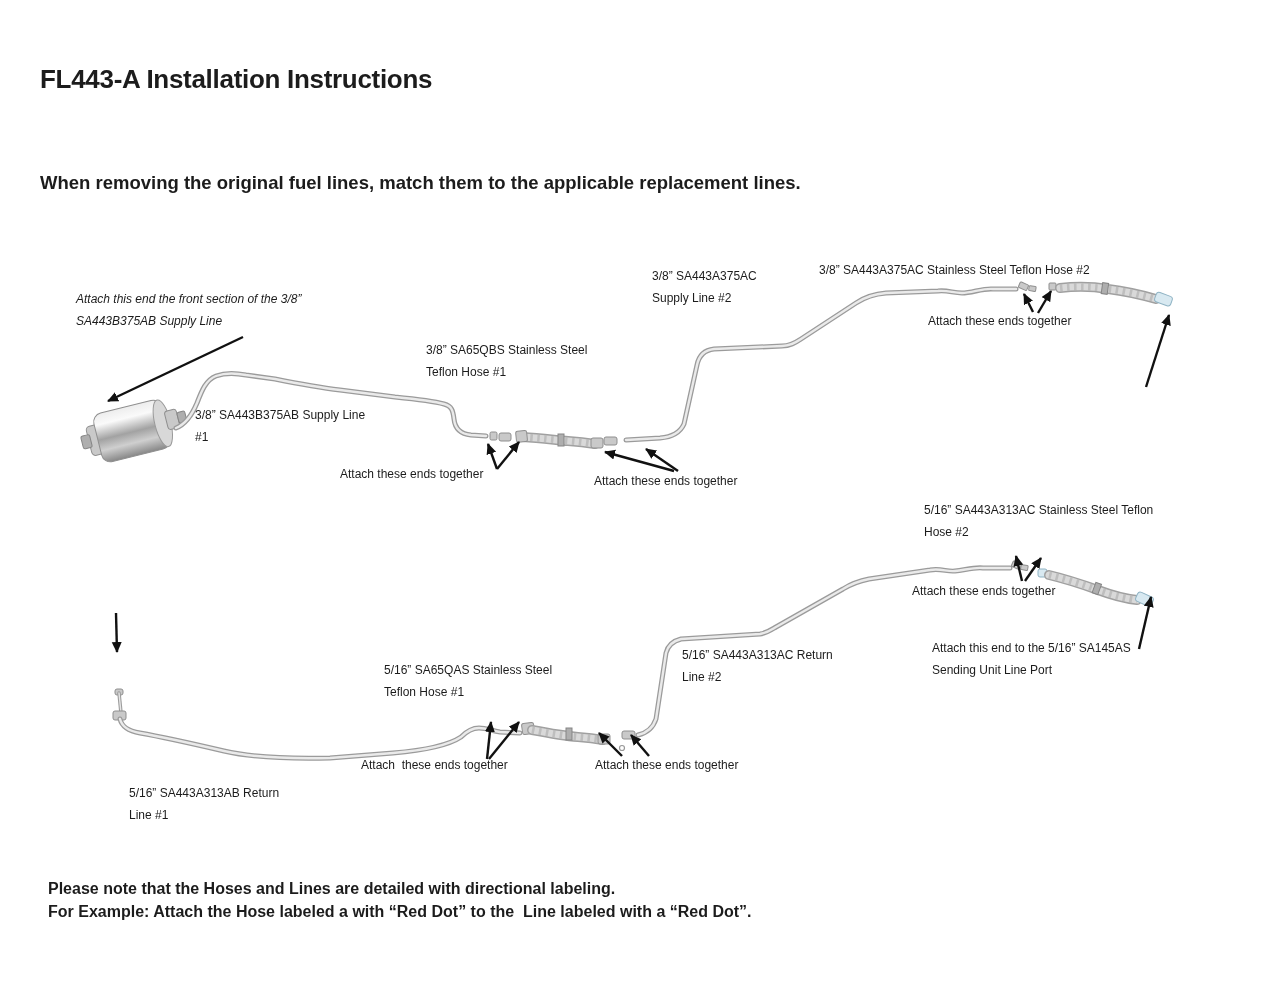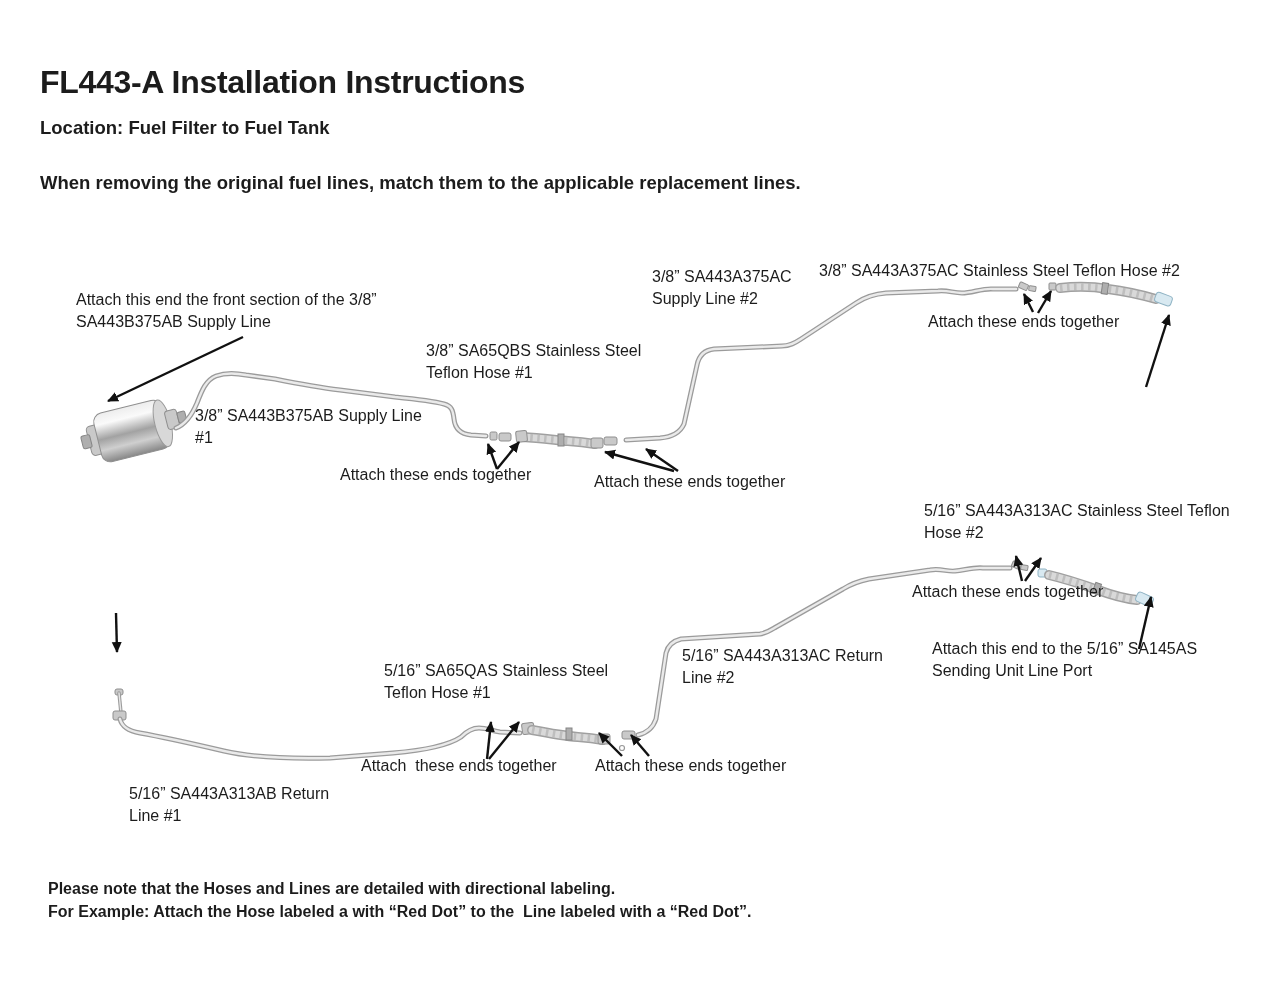--- a/index.html
+++ b/index.html
@@ -2,23 +2,23 @@
 <html><head>
 <meta charset="utf-8">
 <style>
   html,body{margin:0;padding:0;}
   body{
     width:1280px;height:989px;background:#ffffff;
     font-family:"Liberation Sans",sans-serif;color:#1c1c1c;
     position:relative;overflow:hidden;
   }
   .page{position:absolute;inset:0;}
-  .title{position:absolute;left:40px;top:64px;font-size:32px;font-weight:bold;letter-spacing:-0.3px;}
+  .title{position:absolute;left:40px;top:64px;font-size:26px;font-weight:bold;letter-spacing:-0.3px;}
   .subhead{position:absolute;font-size:18.5px;font-weight:bold;}
-  .lbl{position:absolute;font-size:16px;line-height:21.5px;white-space:pre-wrap;}
+  .lbl{position:absolute;font-size:12px;line-height:21.5px;white-space:pre-wrap;}
   .note{position:absolute;left:48px;top:877px;font-size:16px;font-weight:bold;line-height:23px;white-space:pre-wrap;}
   svg.art{position:absolute;left:0;top:0;}
   .tube-o{fill:none;stroke:#9b9b9b;stroke-width:5;stroke-linecap:round;stroke-linejoin:round;}
   .tube-i{fill:none;stroke:#eaeaea;stroke-width:2.4;stroke-linecap:round;stroke-linejoin:round;}
   .hose-o{fill:none;stroke:#a0a0a0;stroke-width:10;stroke-linecap:round;}
   .hose-m{fill:none;stroke:#d9d9d9;stroke-width:7;stroke-linecap:round;}
   .hose-t{fill:none;stroke:#a8a8a8;stroke-width:7;stroke-linecap:butt;stroke-dasharray:2.5 4.5;opacity:.55;}
   .fit{fill:#c9c9c9;stroke:#8f8f8f;stroke-width:1;}
   .fit-dark{fill:#aeaeae;stroke:#858585;stroke-width:1;}
   .fit-blue{fill:#d8e9f1;stroke:#8fb3c4;stroke-width:1;}
@@ -138,24 +138,23 @@
       <line class="arrow" x1="489" y1="759" x2="519" y2="722" marker-end="url(#ah)"></line>
       <line class="arrow" x1="622" y1="756" x2="599" y2="733" marker-end="url(#ah)"></line>
       <line class="arrow" x1="649" y1="756" x2="631" y2="735" marker-end="url(#ah)"></line>
       <line class="arrow" x1="1022" y1="581" x2="1016" y2="556" marker-end="url(#ah)"></line>
       <line class="arrow" x1="1025" y1="581" x2="1041" y2="558" marker-end="url(#ah)"></line>
       <line class="arrow" x1="1139" y1="649" x2="1151" y2="597" marker-end="url(#ah)"></line>
     </g>
   </svg>
 
   <div class="title">FL443-A Installation Instructions</div>
-  <div class="subhead" style="left:40px;top:117px;">Location: Fuel Filter to Fuel Tank</div>
   <div class="subhead" style="left:40px;top:172px;">When removing the original fuel lines, match them to the applicable replacement lines.</div>
 
-  <div class="lbl" style="left:76px;top:289px;">Attach this end the front section of the 3/8”
+  <div class="lbl" style="left:76px;top:289px;font-style:italic;">Attach this end the front section of the 3/8”
 SA443B375AB Supply Line</div>
   <div class="lbl" style="left:195px;top:405px;">3/8” SA443B375AB Supply Line
 #1</div>
   <div class="lbl" style="left:426px;top:340px;">3/8” SA65QBS Stainless Steel
 Teflon Hose #1</div>
   <div class="lbl" style="left:340px;top:464px;">Attach these ends together</div>
   <div class="lbl" style="left:594px;top:471px;">Attach these ends together</div>
   <div class="lbl" style="left:652px;top:266px;">3/8” SA443A375AC
 Supply Line #2</div>
   <div class="lbl" style="left:819px;top:260px;">3/8” SA443A375AC Stainless Steel Teflon Hose #2</div>

